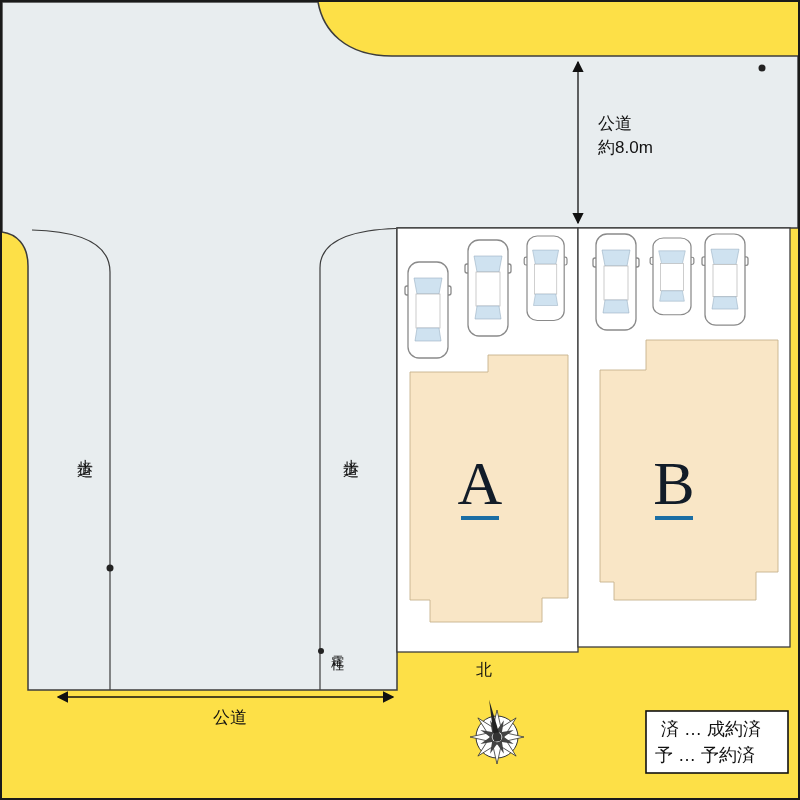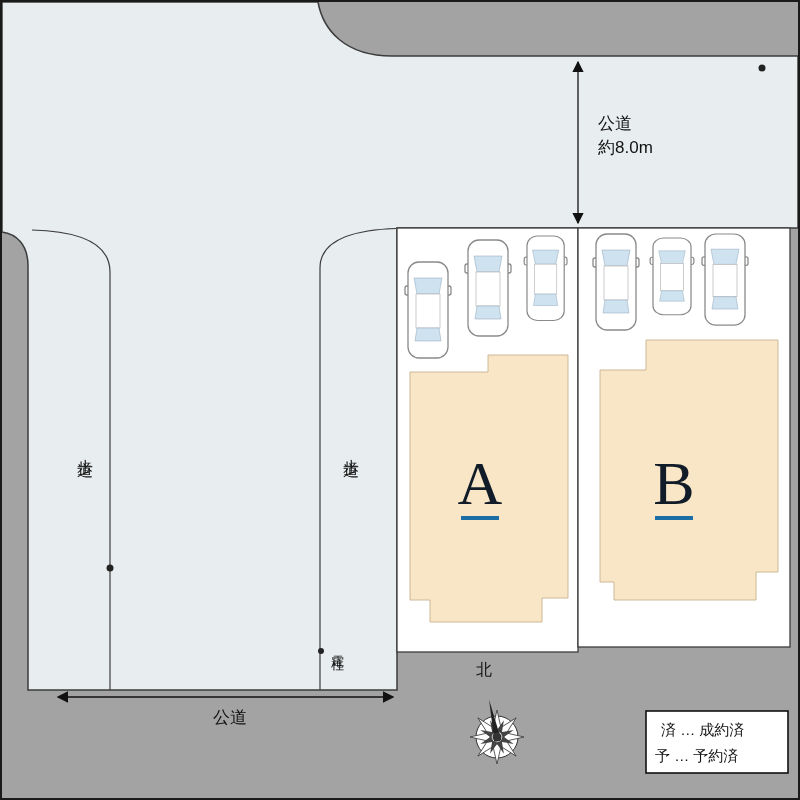--- a/index.html
+++ b/index.html
@@ -1,19 +1,19 @@
 <!DOCTYPE html>
 <html style="--road-fill: #e8edef; --building-fill: #f9e6c6; --car-window: #cfe2f0; --plot-underline: #1c6ea4; --line: #3c3c3c;"><head>
 <meta charset="utf-8">
 <style>
   html,body{margin:0;padding:0;background:#fff;}
   .canvas{
     position:relative;
     width:800px;height:800px;
-    background:#a3a3a3;
+    background:#fde047;
     font-family:"Liberation Sans",sans-serif;
     overflow:hidden;
   }
   .canvas svg{position:absolute;left:0;top:0;}
   
   .frame{fill:none;stroke:#1a1a1a;stroke-width:2;}
   .road{fill:var(--road-fill,#e8edef);stroke:var(--line,#3c3c3c);stroke-width:1.5;}
   .curb{fill:none;stroke:var(--line,#3c3c3c);stroke-width:1.2;}
   .plot{fill:#ffffff;stroke:var(--line,#3c3c3c);stroke-width:1.3;}
   .bldg{fill:var(--building-fill,#f9e6c6);stroke:#c6b28c;stroke-width:0.9;}
@@ -29,21 +29,21 @@
   
   .lbl{position:absolute;color:#111;white-space:nowrap;}
   .v{writing-mode:vertical-rl;letter-spacing:4px;}
   .road-lbl{font-size:17px;line-height:24px;}
   .center{text-align:center;}
   .plot-letter{
     font-family:"Liberation Serif","DejaVu Serif",serif;
     font-size:62px;color:#121c28;width:100px;text-align:center;
   }
   .underline{position:absolute;height:4px;background:var(--plot-underline,#1c6ea4);}
-  .legend-line{font-size:15px;line-height:15px;}
+  .legend-line{font-size:18px;line-height:15px;}
 </style>
 </head>
 <body>
 
 <div class="canvas">
 
   <svg width="800" height="800" viewBox="0 0 800 800">
     <defs>
       <marker id="ah" markerWidth="9" markerHeight="9" refX="8" refY="4.5" orient="auto-start-reverse">
         <path d="M0,0 L9,4.5 L0,9 Z" fill="#111"></path>

